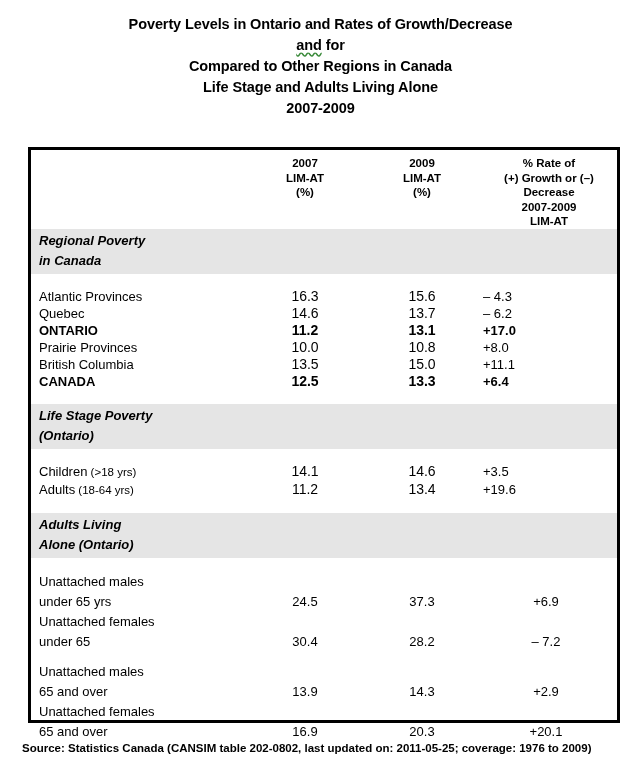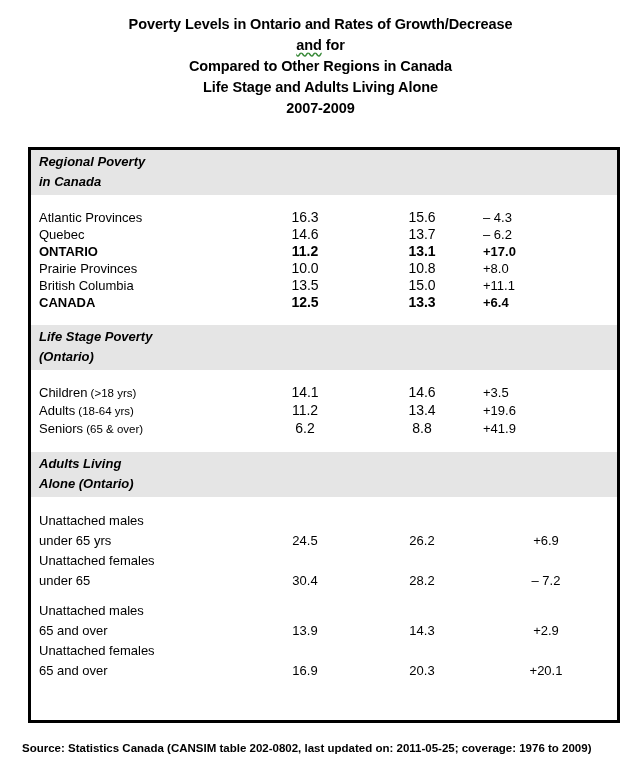--- a/index.html
+++ b/index.html
@@ -166,20 +166,33 @@
 <div class="table-frame">
   <table class="tbl">
     <colgroup>
       <col class="c-label">
         <col class="c-2007">
         <col class="c-2009">
         <col class="c-rate">
     </colgroup>
     <tbody>
 
+      <tr>
+        <td class="hdr-spacer"></td>
+        <td class="hdr-cell" style="white-space:pre-line">2007
+LIM-AT
+(%)</td>
+        <td class="hdr-cell" style="white-space:pre-line">2009
+LIM-AT
+(%)</td>
+        <td class="hdr-rate" style="white-space:pre-line">% Rate of
+(+) Growth or (–) Decrease
+2007-2009
+LIM-AT</td>
+      </tr>
 
       <tr class="band">
         <td class="band-title">Regional Poverty
 in Canada</td>
         <td class="band-fill"></td>
         <td class="band-fill"></td>
         <td class="band-fill"></td>
       </tr>
       <tr class="gap-row">
           <td></td>
@@ -251,26 +264,20 @@
         <td class="d-num">14.1</td>
         <td class="d-num">14.6</td>
         <td class="d-rate">+3.5</td>
       </tr>
       <tr>
         <td class="d-label"><span>Adults</span><span class="sub"> (18-64  yrs)</span></td>
         <td class="d-num">11.2</td>
         <td class="d-num">13.4</td>
         <td class="d-rate">+19.6</td>
       </tr>
-      <tr>
-        <td class="d-label"><span>Seniors</span><span class="sub"> (65 &amp; over)</span></td>
-        <td class="d-num">6.2</td>
-        <td class="d-num">8.8</td>
-        <td class="d-rate">+41.9</td>
-      </tr>
 
       <tr class="gap-row">
           <td></td>
           <td></td>
           <td></td>
           <td></td>
         </tr>
 
       <tr class="band">
         <td class="band-title">Adults Living
@@ -283,21 +290,21 @@
           <td></td>
           <td></td>
           <td></td>
           <td></td>
         </tr>
 
       <tr>
         <td class="pair-label">Unattached males
 under 65 yrs</td>
         <td class="pair-num">24.5</td>
-        <td class="pair-num">26.2</td>
+        <td class="pair-num">37.3</td>
         <td class="pair-rate">+6.9</td>
       </tr>
       <tr>
         <td class="pair-label">Unattached females
 under 65</td>
         <td class="pair-num">30.4</td>
         <td class="pair-num">28.2</td>
         <td class="pair-rate">– 7.2</td>
       </tr>
 

